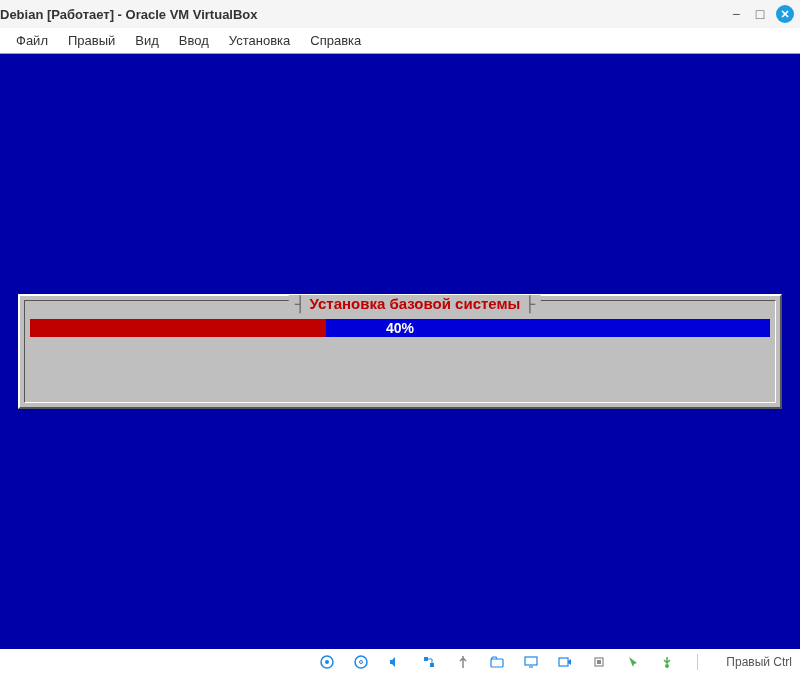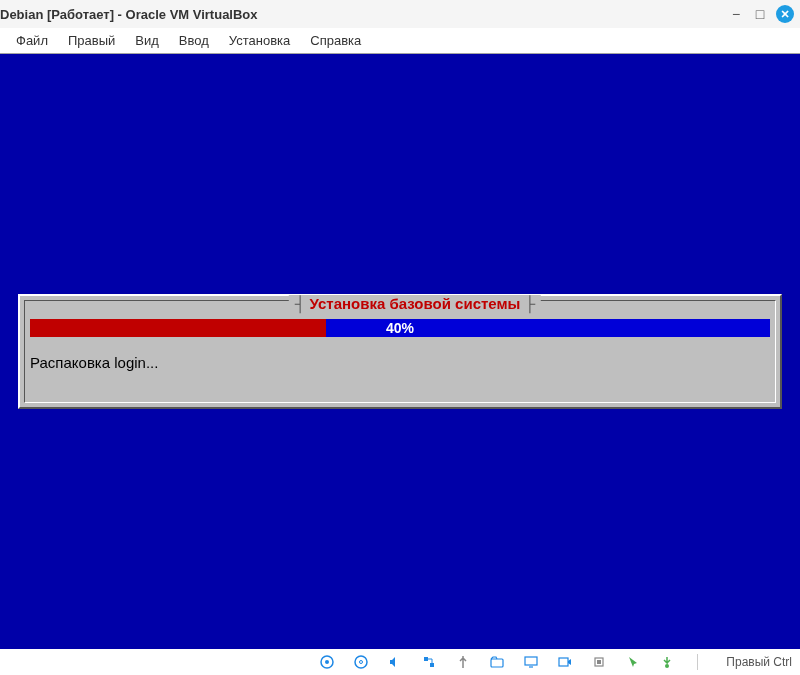--- a/index.html
+++ b/index.html
@@ -57,21 +57,20 @@
 
 <div class="vm-screen">
   <div class="installer-shadow"></div>
   <div class="installer-box">
     <div class="installer-inner"></div>
     <div class="box-title"><span class="title-bracket">┤</span> <span>Установка базовой системы</span> <span class="title-bracket">├</span></div>
     <div class="progress-track">
       <div class="progress-fill" id="progress-fill" style="width: 40%;"></div>
     </div>
     <div class="progress-text">40%</div>
-    <div class="status-text">Распаковка login...</div>
   </div>
 </div>
 
 <div class="statusbar">
   <span class="sb-icon">
       <svg width="14" height="14" viewBox="0 0 14 14">
         <circle cx="7" cy="7" r="6" fill="none" stroke="#1e88e5" stroke-width="1.5"></circle>
         <circle cx="7" cy="7" r="2" fill="#1e88e5"></circle>
       </svg>
     </span>

